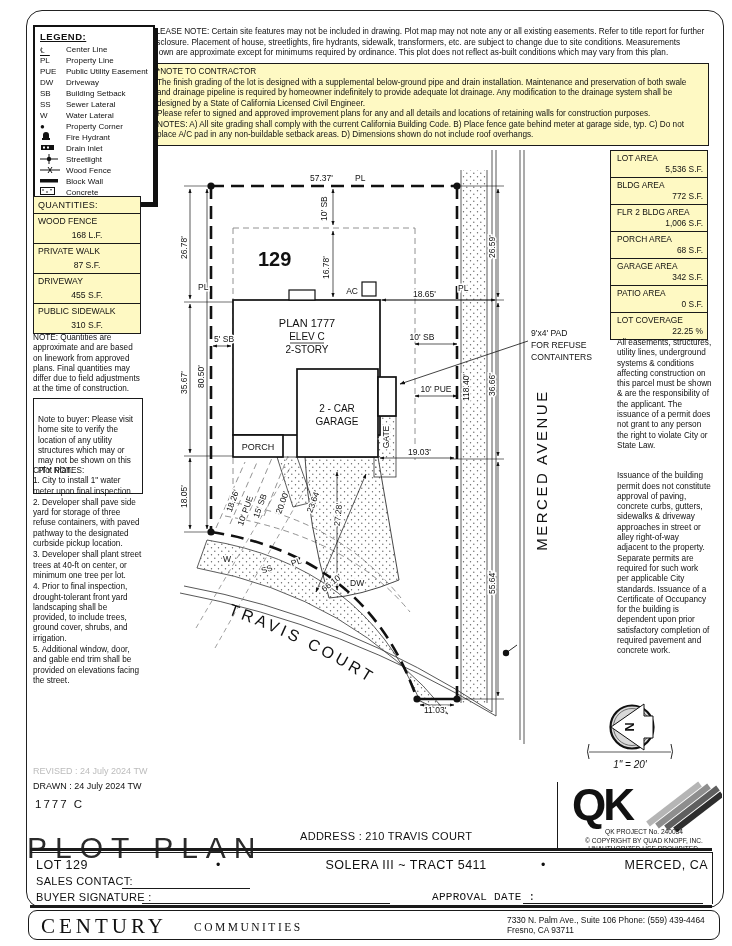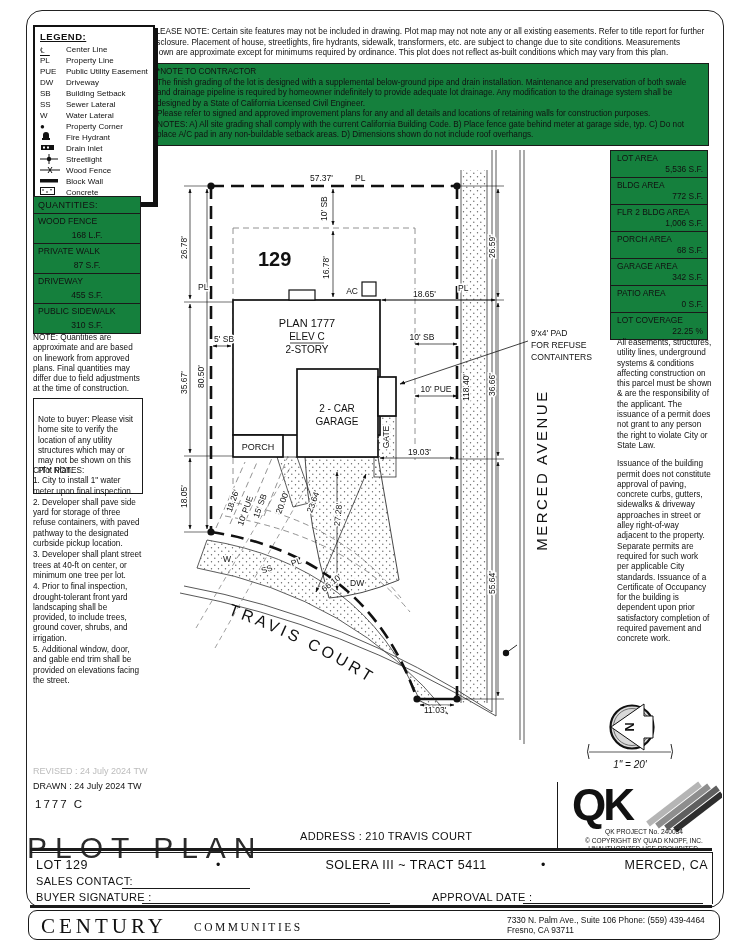--- a/index.html
+++ b/index.html
@@ -1,18 +1,18 @@
 <!DOCTYPE html>
 <html><head>
 <meta charset="utf-8">
 <style>
   html,body{margin:0;padding:0;background:#fff;}
   body{width:732px;height:946px;position:relative;font-family:"Liberation Sans",sans-serif;color:#111;overflow:hidden;}
   .abs{position:absolute;}
-  .box{border:1.5px solid #1a1a1a;background:#15803d;}
+  .box{border:1.5px solid #1a1a1a;background:#fef9c3;}
   .smalltxt{font-size:8.2px;line-height:10.5px;}
   .hairline{background:#1a1a1a;}
   
   .legend{left:33px;top:25px;width:108px;border:2px solid #111;box-shadow:3px 3px 0 #111;padding:4px 5px;background:#fff;}
   .legend-title{font-size:9.5px;font-weight:bold;text-decoration:underline;margin-bottom:2px;letter-spacing:.5px;}
   .legend-row{display:flex;align-items:center;height:11px;font-size:8px;}
   .legend-sym{width:26px;flex:0 0 26px;font-size:8px;}
   .ovl{text-decoration:overline;}
   
   .qty{left:33px;top:196px;width:106px;}
@@ -189,21 +189,21 @@
       <div class="area-label">PATIO AREA</div>
       <div class="area-val">0 S.F.</div>
     </div>
   <div class="area-row">
       <div class="area-label">LOT COVERAGE</div>
       <div class="area-val">22.25 %</div>
     </div>
 </div>
 
 <div class="abs notes-col" style="left:617px;top:338px;width:95px;">
-  <div style="margin-bottom:8px;">All easements, structures, utility lines, underground systems &amp; conditions affecting construction on this parcel must be shown &amp; are the responsibility of the applicant. The issuance of a permit does not grant to any person the right to violate City or State Law.</div>
+  <div style="margin-bottom:20px;">All easements, structures, utility lines, underground systems &amp; conditions affecting construction on this parcel must be shown &amp; are the responsibility of the applicant. The issuance of a permit does not grant to any person the right to violate City or State Law.</div>
   <div>Issuance of the building permit does not constitute approval of paving, concrete curbs, gutters, sidewalks &amp; driveway approaches in street or alley right-of-way adjacent to the property. Separate permits are required for such work per applicable City standards. Issuance of a Certificate of Occupancy for the building is dependent upon prior satisfactory completion of required pavement and concrete work.</div>
 </div>
 
 <svg class="abs" style="left:150px;top:135px;" width="470" height="645" viewBox="150 135 470 645">
   <defs>
     <pattern id="conc" width="7" height="7" patternUnits="userSpaceOnUse">
       <circle cx="1.5" cy="1.8" r="0.7" fill="#666"></circle>
         <circle cx="4.8" cy="5.2" r="0.7" fill="#666"></circle>
     </pattern>
     <marker id="arr" viewBox="0 0 10 10" refX="9" refY="5" markerWidth="7" markerHeight="7" orient="auto-start-reverse">
@@ -415,21 +415,21 @@
   <span class="abs" style="left:240px;top:0;width:260px;text-align:center;">SOLERA III ~ TRACT 5411</span>
   <span class="abs" style="left:505px;top:0;">•</span>
   <span class="abs" style="left:566px;top:0;width:106px;text-align:right;">MERCED, CA</span>
 </div>
 
 <div class="abs tb-label" style="left:36px;top:875px;text-align:right;">SALES CONTACT:</div>
 <div class="sigline" style="left:122px;top:888px;width:128px;"></div>
 
 <div class="abs tb-label" style="left:36px;top:891px;">BUYER SIGNATURE :</div>
 <div class="sigline" style="left:142px;top:903px;width:248px;"></div>
-<div class="abs tb-label" style="left:432px;top:891px;">APPROVAL DATE :</div>
+<div class="abs tb-label" style="left:432px;top:891px;font-family:Liberation Mono, monospace;">APPROVAL DATE :</div>
 <div class="sigline" style="left:523px;top:903px;width:180px;"></div>
 
 <div class="abs hairline" style="left:30px;top:905px;width:682px;height:3px;"></div>
 
 <div class="abs" style="left:28px;top:910px;width:690px;height:28px;border:1.5px solid #1a1a1a;border-radius:9px;background:#fff;">
   <span class="abs century" style="left:12px;top:3px;font-size:21px;letter-spacing:4px;">CENTURY</span>
   <span class="abs century" style="left:165px;top:10px;font-size:11.5px;letter-spacing:2.5px;">COMMUNITIES</span>
   <span class="abs" style="left:478px;top:4px;font-size:8.4px;">7330 N. Palm Ave., Suite 106    Phone:  (559) 439-4464</span>
   <span class="abs" style="left:478px;top:14px;font-size:8.4px;">Fresno, CA  93711</span>
 </div>

